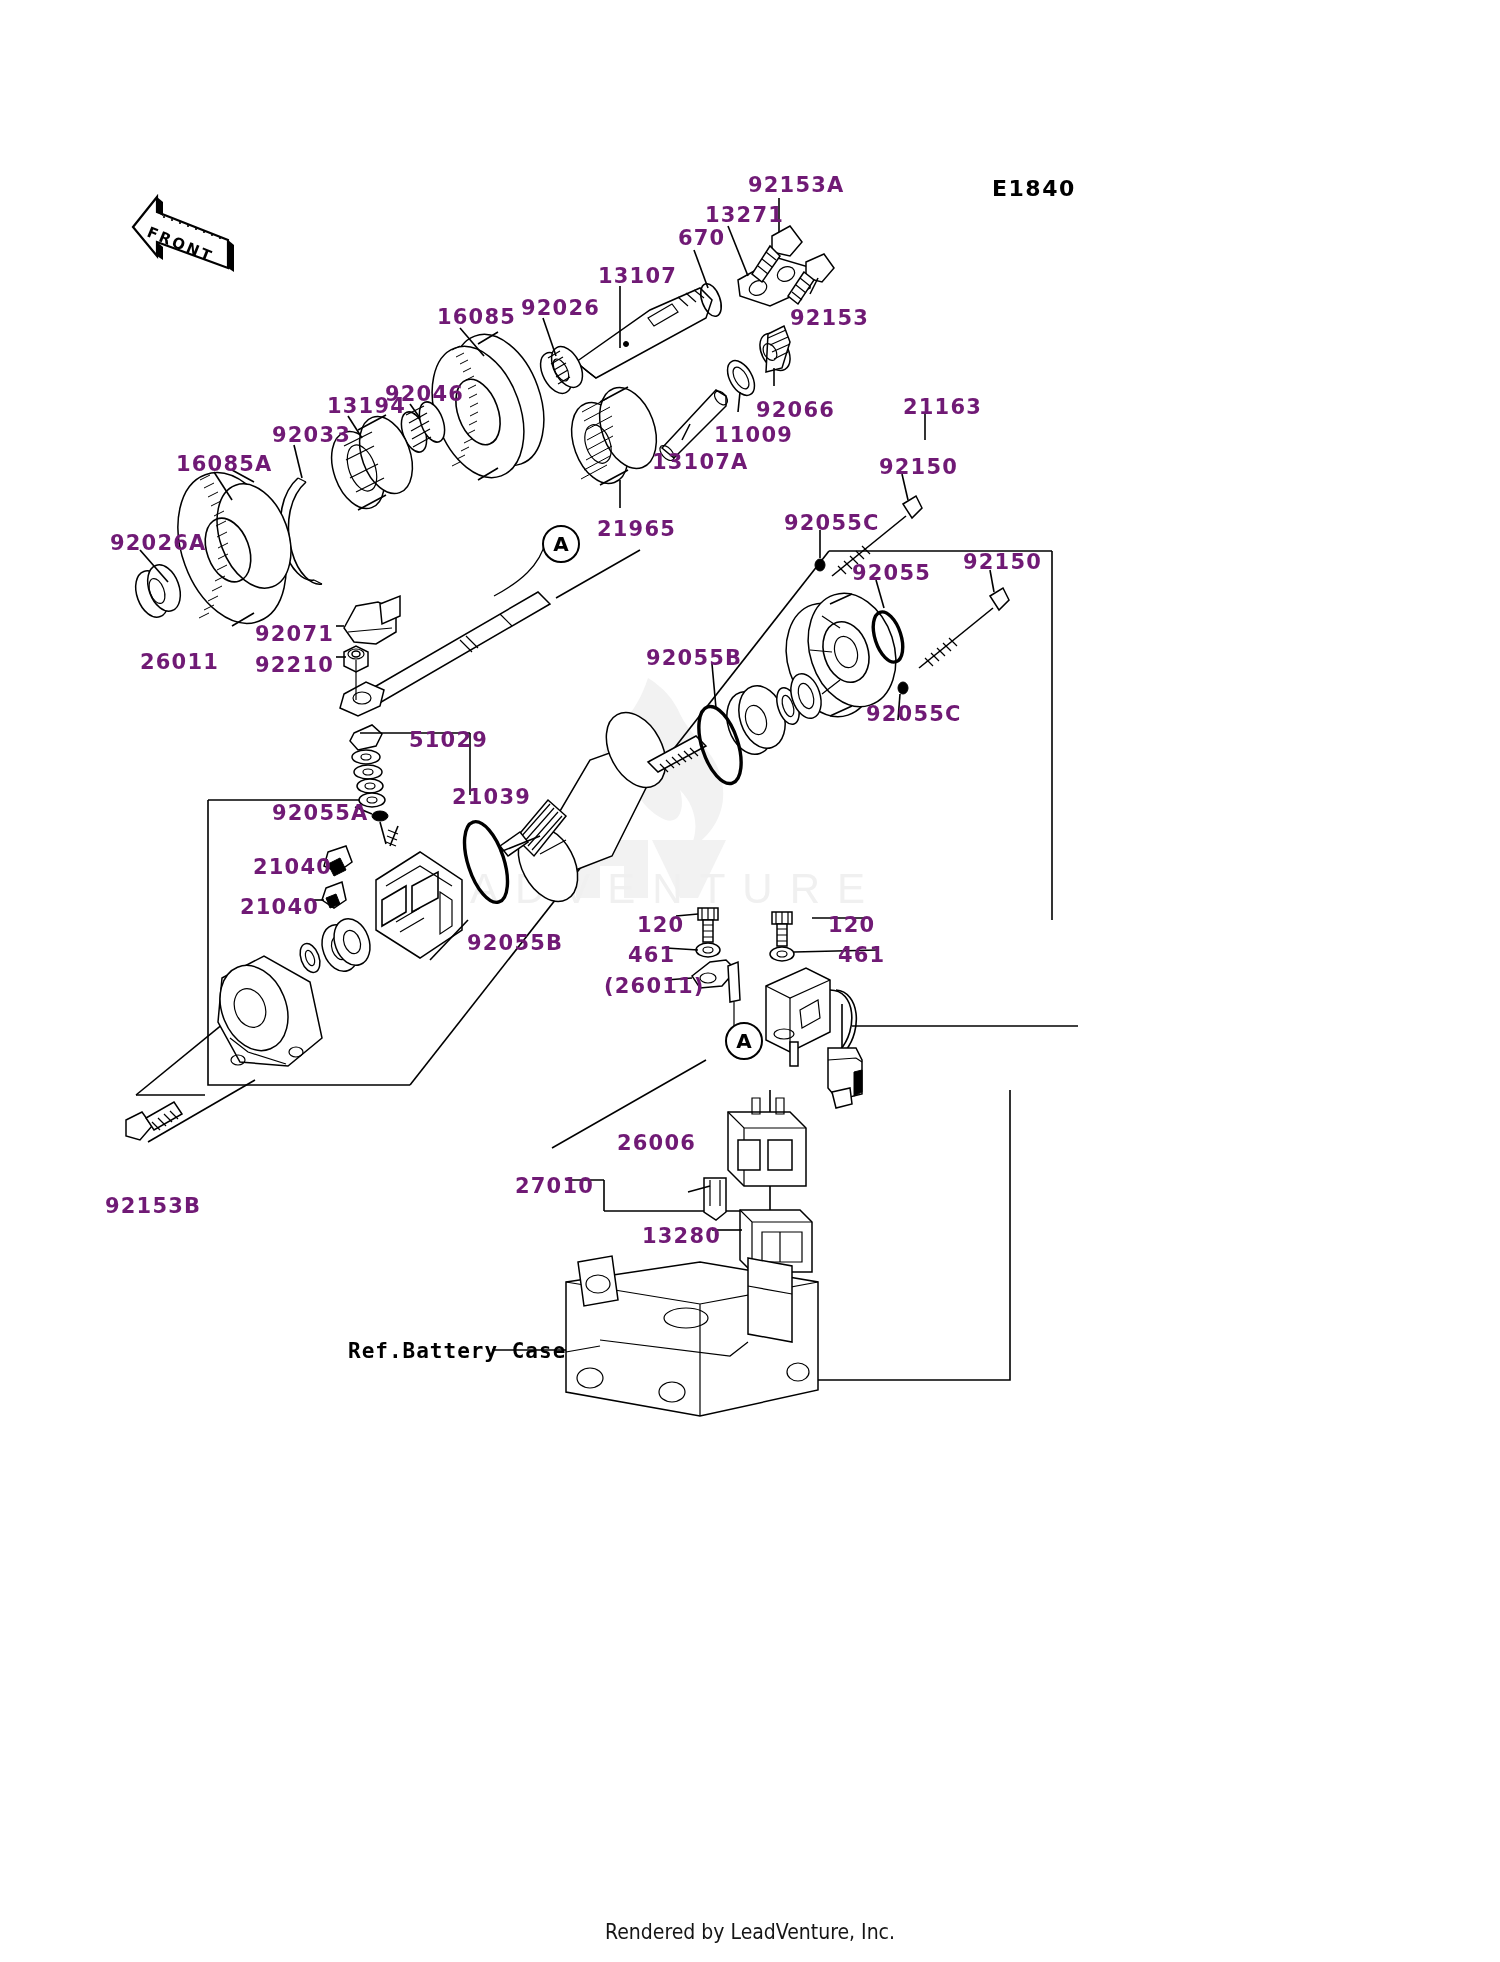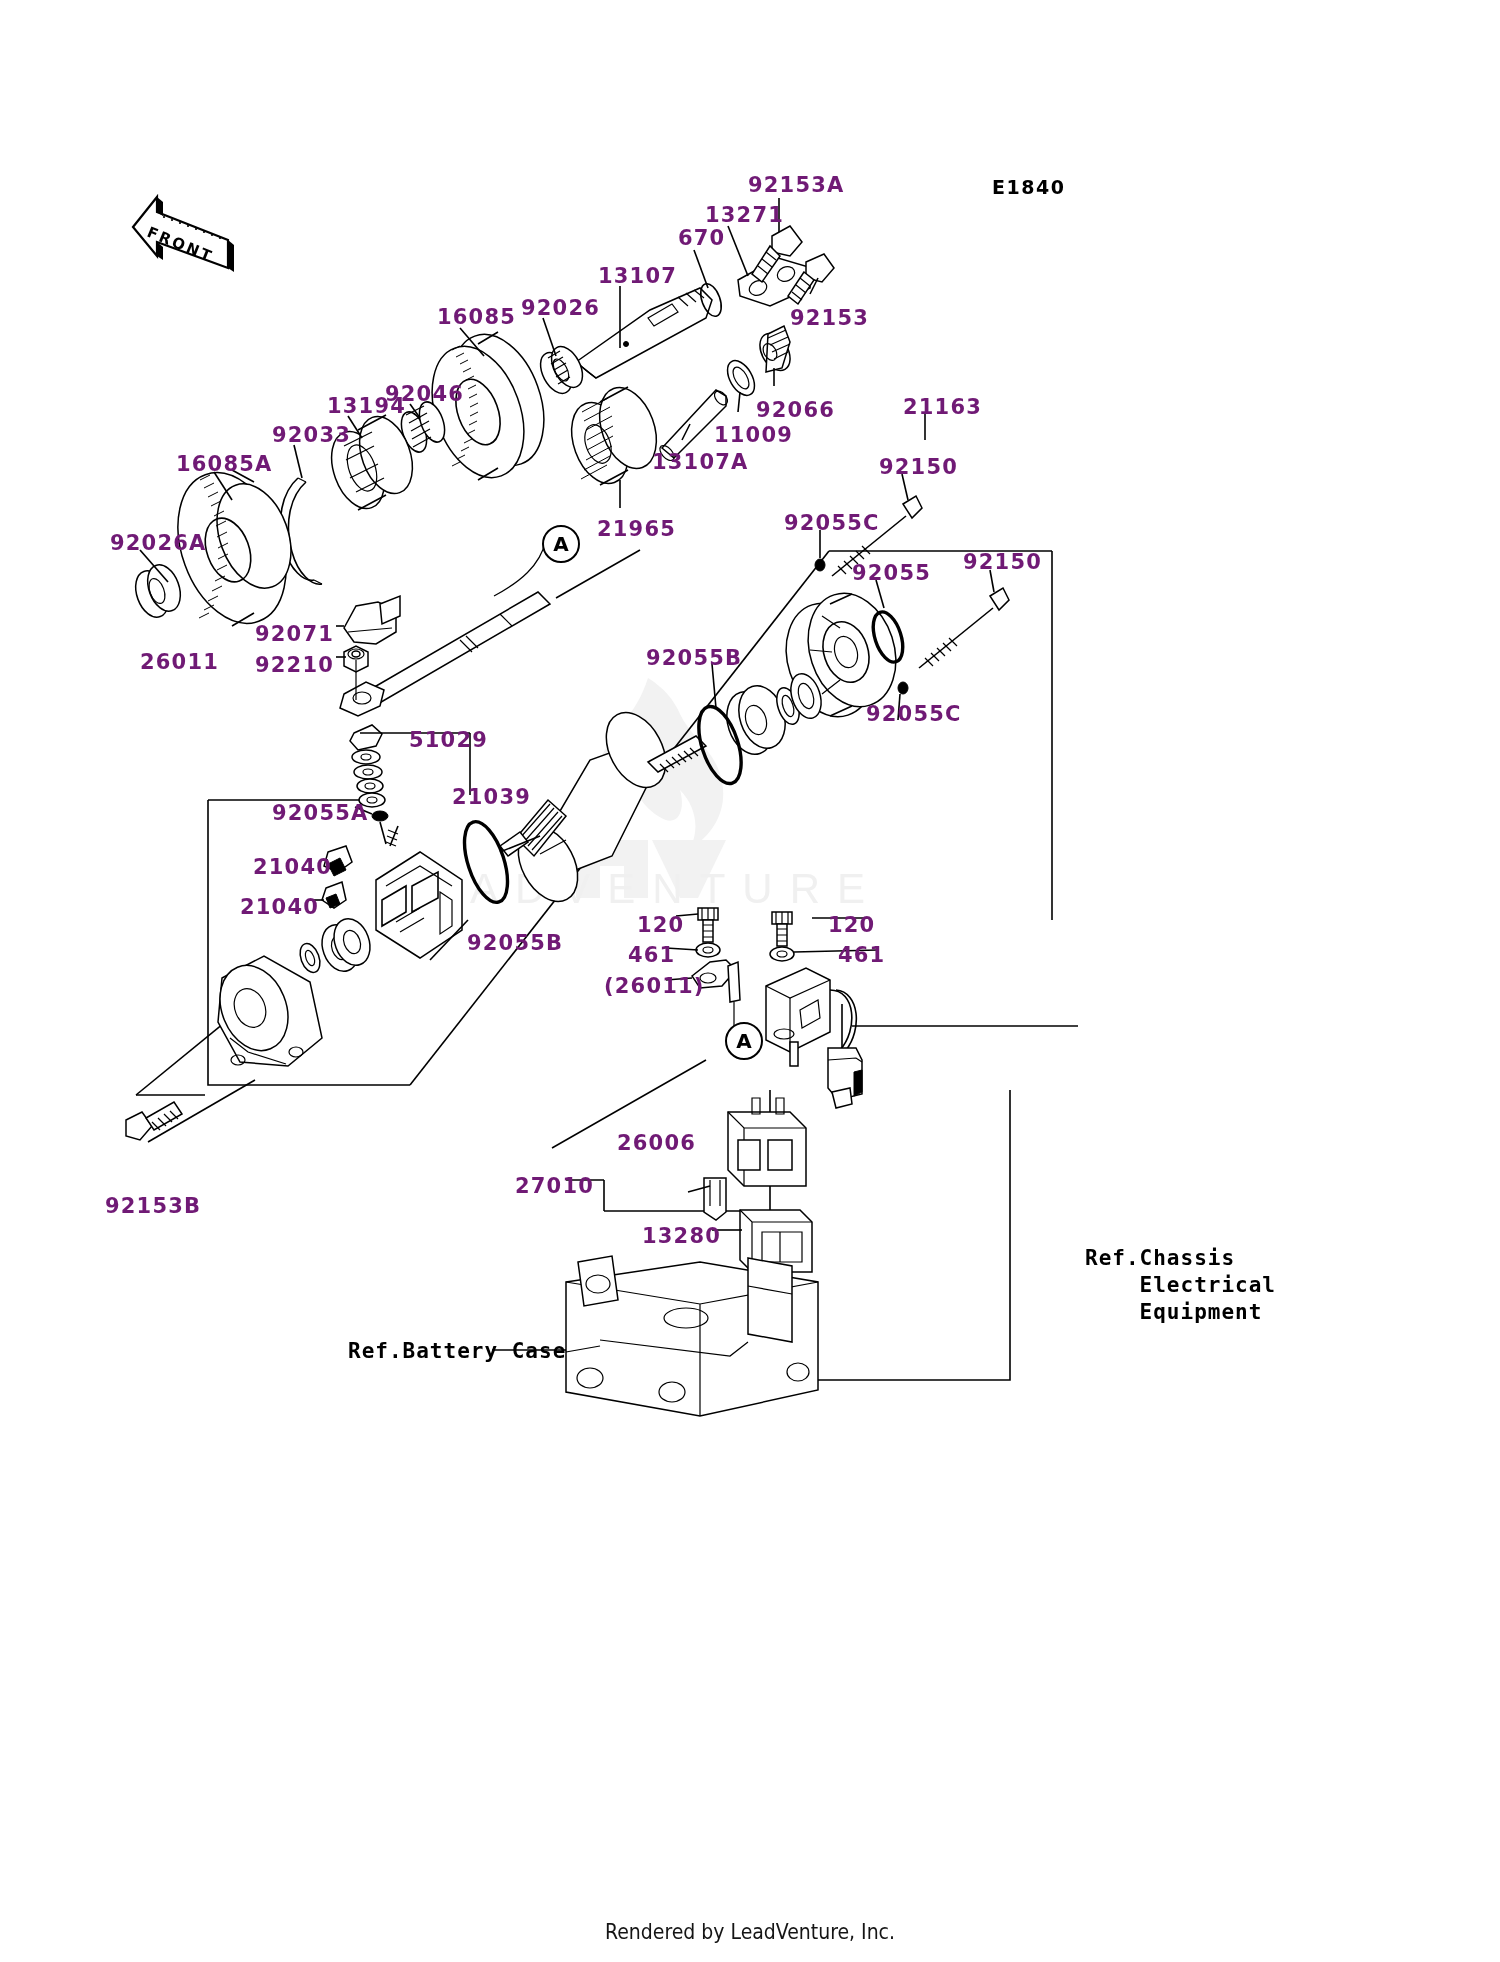--- a/index.html
+++ b/index.html
@@ -55,21 +55,21 @@
     font-size:21px;
     font-weight:bold;
     letter-spacing:1px;
     line-height:27px;
     white-space:pre;
     z-index:5;
   }
   .code{
     position:absolute;
     font-family:"DejaVu Sans","Liberation Sans",sans-serif;
-    font-size:19px;
+    font-size:22px;
     font-weight:bold;
     letter-spacing:1.5px;
     z-index:5;
   }
   .footer{
     position:absolute;
     left:0; top:1920px;
     width:1500px;
     text-align:center;
     font-family:"DejaVu Sans Condensed","Liberation Sans",sans-serif;
@@ -543,23 +543,20 @@
           <circle cx="74" cy="42" r="1.1"></circle>
         <circle cx="82" cy="45" r="1.1"></circle>
           <circle cx="90" cy="48" r="1.1"></circle>
       </g>
       <text x="16" y="46" font-family="DejaVu Sans, sans-serif" font-size="15" font-weight="bold" fill="#000" transform="rotate(22 16 46)" letter-spacing="2.5">FRONT</text>
     </svg>
   </div>
 
   <div class="code" style="left:992px; top:176px;">E1840</div>
 
-  <div class="refblk" style="left:1085px; top:1245px;">Ref.Chassis
-    Electrical
-    Equipment</div>
 
   <div class="refblk" style="left:348px; top:1338px;">Ref.Battery Case</div>
 
   <div id="labels">
       <div class="lbl" style="left: 748px; top: 175px;">92153A</div>
       <div class="lbl" style="left: 705px; top: 205px;">13271</div>
       <div class="lbl" style="left: 678px; top: 228px;">670</div>
       <div class="lbl" style="left: 598px; top: 266px;">13107</div>
       <div class="lbl" style="left: 521px; top: 298px;">92026</div>
       <div class="lbl" style="left: 437px; top: 307px;">16085</div>

